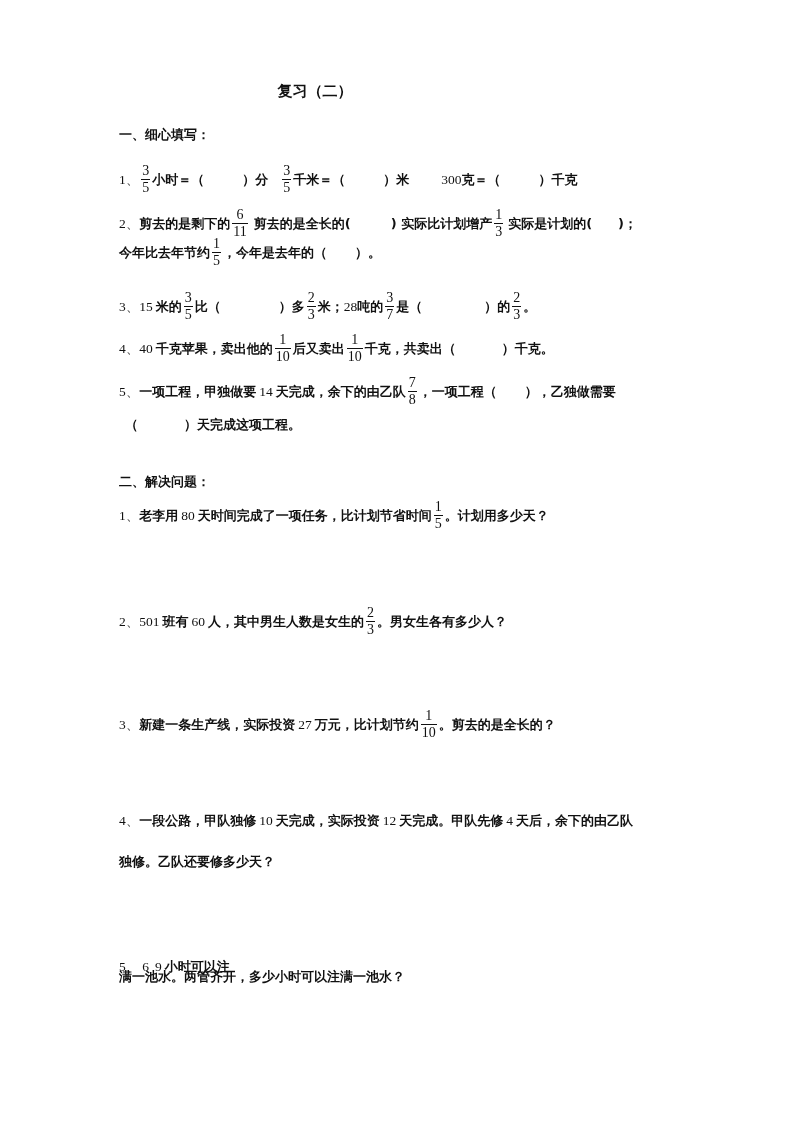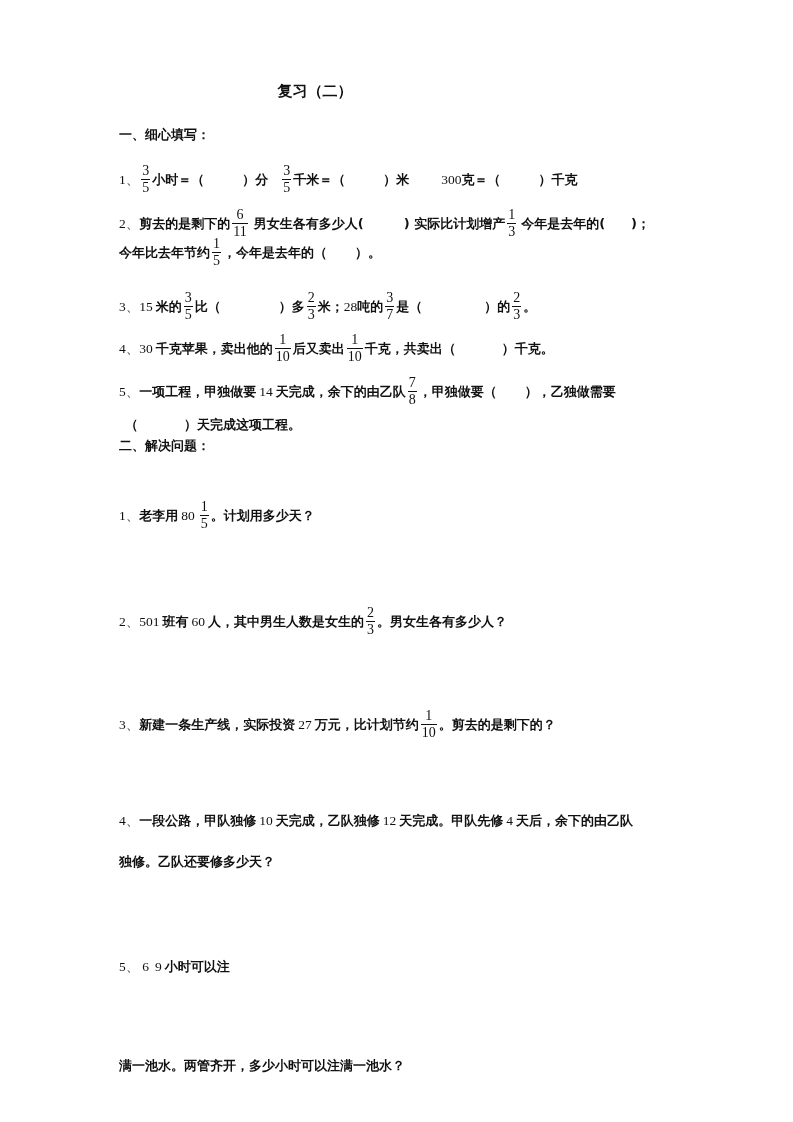--- a/index.html
+++ b/index.html
@@ -66,30 +66,30 @@
 
 <div class="line" style="top:207px;">
   <span class="num">2、</span>
   <span>剪去的是剩下的</span>
   <span class="frac">
       <span class="n">6</span>
       <span class="bar"></span>
       <span class="d">11</span>
     </span>
   <span class="gap" style="width:4px"></span>
-  <span>男女生各有多少人(</span>
+  <span>剪去的是全长的(</span>
   <span class="blank" style="width:40px"></span>
   <span>) 实际比计划增产</span>
   <span class="frac">
       <span class="n">1</span>
       <span class="bar"></span>
       <span class="d">3</span>
     </span>
   <span class="gap" style="width:3px"></span>
-  <span>今年是去年的(</span>
+  <span>实际是计划的(</span>
   <span class="blank" style="width:26px"></span>
   <span>)；</span>
 </div>
 
 <div class="line" style="top:236px;">
   <span>今年比去年节约</span>
   <span class="frac">
       <span class="n">1</span>
       <span class="bar"></span>
       <span class="d">5</span>
@@ -131,21 +131,21 @@
   <span class="frac">
       <span class="n">2</span>
       <span class="bar"></span>
       <span class="d">3</span>
     </span>
   <span>。</span>
 </div>
 
 <div class="line" style="top:332px;">
   <span class="num">4、</span>
-  <span class="num">30</span>
+  <span class="num">40</span>
   <span class="gap" style="width:3px"></span>
   <span>千克苹果，卖出他的</span>
   <span class="frac">
       <span class="n">1</span>
       <span class="bar"></span>
       <span class="d">10</span>
     </span>
   <span>后又卖出</span>
   <span class="frac">
       <span class="n">1</span>
@@ -162,42 +162,43 @@
   <span>一项工程，甲独做要</span>
   <span class="gap" style="width:3px"></span>
   <span class="num">14</span>
   <span class="gap" style="width:3px"></span>
   <span>天完成，余下的由乙队</span>
   <span class="frac">
       <span class="n">7</span>
       <span class="bar"></span>
       <span class="d">8</span>
     </span>
-  <span>，甲独做要（</span>
+  <span>，一项工程（</span>
   <span class="blank" style="width:28px"></span>
   <span>），乙独做需要</span>
 </div>
 
 <div class="line" style="top:415px;">
   <span class="gap" style="width:6px"></span>
   <span>（</span>
   <span class="blank" style="width:46px"></span>
   <span>）天完成这项工程。</span>
 </div>
 
-<div class="line" style="top:436px;">
+<div class="line" style="top:472px;">
   <span>二、解决问题：</span>
 </div>
 
 <div class="line" style="top:499px;">
   <span class="num">1、</span>
   <span>老李用</span>
   <span class="gap" style="width:3px"></span>
   <span class="num">80</span>
   <span class="gap" style="width:3px"></span>
+  <span>天时间完成了一项任务，比计划节省时间</span>
   <span class="frac">
       <span class="n">1</span>
       <span class="bar"></span>
       <span class="d">5</span>
     </span>
   <span>。计划用多少天？</span>
 </div>
 
 <div class="line" style="top:605px;">
   <span class="num">2、</span>
@@ -221,30 +222,30 @@
   <span>新建一条生产线，实际投资</span>
   <span class="gap" style="width:3px"></span>
   <span class="num">27</span>
   <span class="gap" style="width:3px"></span>
   <span>万元，比计划节约</span>
   <span class="frac">
       <span class="n">1</span>
       <span class="bar"></span>
       <span class="d">10</span>
     </span>
-  <span>。剪去的是剩下的？</span>
+  <span>。剪去的是全长的？</span>
 </div>
 
 <div class="line" style="top:811px;">
   <span class="num">4、</span>
   <span>一段公路，甲队独修</span>
   <span class="gap" style="width:3px"></span>
   <span class="num">10</span>
   <span class="gap" style="width:3px"></span>
-  <span>天完成，乙队独修</span>
+  <span>天完成，实际投资</span>
   <span class="gap" style="width:3px"></span>
   <span class="num">12</span>
   <span class="gap" style="width:3px"></span>
   <span>天完成。甲队先修</span>
   <span class="gap" style="width:3px"></span>
   <span class="num">4</span>
   <span class="gap" style="width:3px"></span>
   <span>天后，余下的由乙队</span>
 </div>
 
@@ -256,15 +257,15 @@
   <span class="num">5、</span>
   <span class="gap" style="width:3px"></span>
   <span class="num">6</span>
   <span class="gap" style="width:3px"></span>
   <span class="gap" style="width:3px"></span>
   <span class="num">9</span>
   <span class="gap" style="width:3px"></span>
   <span>小时可以注</span>
 </div>
 
-<div class="line" style="top:1056px;">
+<div class="line" style="top:967px;">
   <span>满一池水。两管齐开，多少小时可以注满一池水？</span>
 </div>
 
 </body></html>

